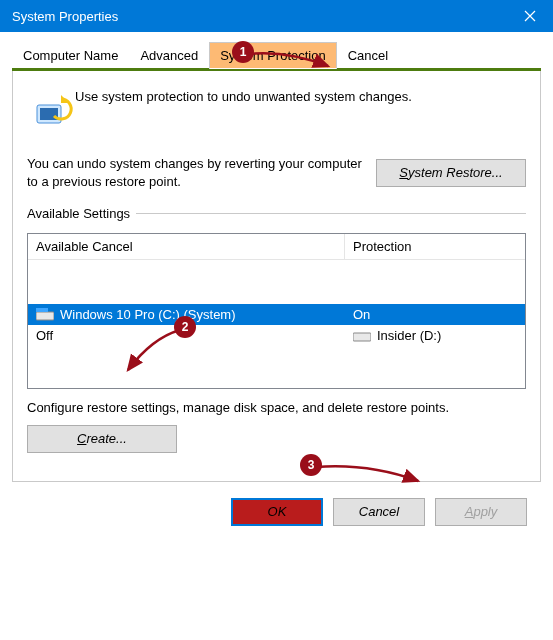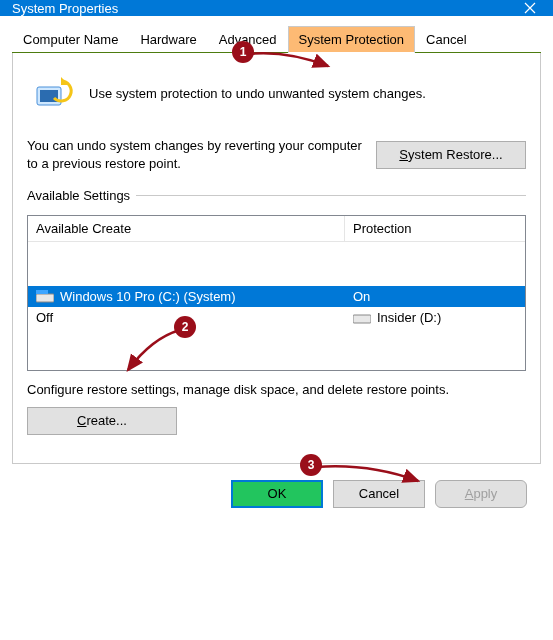--- a/index.html
+++ b/index.html
@@ -1,36 +1,36 @@
 <!DOCTYPE html>
 <html><head>
 <meta charset="utf-8">
 <style>
   * { box-sizing: border-box; font-family: "Segoe UI", Tahoma, sans-serif; }
   body { margin: 0; background: #fff; width: 553px; height: 640px; position: relative; overflow: hidden; }
-  .titlebar { background: #0078d7; color: #fff; height: 16px; display: flex; align-items: center; padding: 0 0 0 12px; font-size: 13px; }
+  .titlebar { background: #0078d7; color: #fff; height: 32px; display: flex; align-items: center; padding: 0 0 0 12px; font-size: 13px; }
   .titlebar .spacer { flex: 1; }
   .titlebar .close { width: 46px; height: 32px; display: flex; align-items: center; justify-content: center; cursor: pointer; }
   .content { padding: 10px 12px 0 12px; }
-  .tabs { display: flex; border-bottom: 1px solid #4d7c0f; }
+  .tabs { display: flex; border-bottom: 3px solid #4d7c0f; }
   .tab { padding: 5px 10px; font-size: 13px; border: 1px solid transparent; border-bottom: none; margin-bottom: -1px; cursor: pointer; }
   .tab.active { border: 1px solid #c9c9c9; border-bottom: 1px solid #fff; background: #fdba74; }
   .tab-panel { border: 1px solid #c9c9c9; border-top: none; padding: 14px 14px 12px 14px; }
-  .intro { display: flex; align-items: center; gap: 14px; margin: 4px 0 22px 4px; }
+  .intro { display: flex; align-items: flex-start; gap: 0; margin: 4px 0 22px 4px; }
   .intro-icon { width: 44px; height: 44px; flex-shrink: 0; }
   .intro-text { font-size: 13px; }
   .group { margin-top: 10px; margin-bottom: 16px; }
   .group-header { display: flex; align-items: center; font-size: 13px; margin-bottom: 12px; }
   .group-header .line { flex: 1; height: 1px; background: #c9c9c9; margin-left: 6px; }
   .row { display: flex; align-items: center; gap: 12px; margin: 8px 0; }
   .row-text { flex: 1; font-size: 13px; line-height: 1.35; }
-  .btn { min-width: 150px; height: 28px; background: #e1e1e1; border: 1px solid #adadad; font-size: 13px; text-align: center; display: inline-flex; align-items: center; justify-content: center; cursor: pointer; padding: 0 12px; }
+  .btn { min-width: 150px; height: 28px; background: #e1e1e1; border: 1px solid #adadad; font-size: 13px; text-align: center; display: inline-flex; align-items: center; justify-content: center; cursor: pointer; padding: 0 12px; font-style: italic; }
   .btn.small { min-width: 92px; }
-  .btn.primary { border: 2px solid #0078d7; background: #22c55e; }
-  .btn.disabled { color: #a0a0a0; cursor: default; border-radius: 6px; }
+  .btn.primary { border: 2px solid #0078d7; background: #b91c1c; }
+  .btn.disabled { color: #a0a0a0; cursor: default; }
   .btn .u { text-decoration: underline; }
   .listview { border: 1px solid #828790; margin: 0 0 10px 0; }
   .lv-head { display: flex; font-size: 13px; background: #fff;}
   .lv-head .col { flex: 1; padding: 5px 8px; border-bottom: 1px solid #e5e5e5; border-right: 1px solid #e5e5e5; }
   .lv-head .col:last-child { border-right: none; flex: 0 0 180px; }
   .lv-body { }
   .lv-row { display: flex; font-size: 13px; align-items: center; cursor: default; }
   .lv-row .cell { flex: 1; padding: 3px 8px; display: flex; align-items: center; gap: 6px; white-space: nowrap; }
   .lv-row .cell:last-child { flex: 0 0 180px; }
   .lv-row.selected { background: #0078d7; color: #fff; margin-top: 44px; }
@@ -50,21 +50,20 @@
   <span class="close">
     <svg width="12" height="12" viewBox="0 0 12 12">
         <path d="M1 1 L11 11 M11 1 L1 11" stroke="#fff" stroke-width="1.2"></path>
       </svg>
   </span>
 </div>
 
 <div class="content">
   <div class="tabs">
     <div class="tab"><span>Computer Name</span></div>
-    <div class="tab"><span>Hardware</span></div>
     <div class="tab"><span>Advanced</span></div>
     <div class="tab active"><span>System Protection</span></div>
     <div class="tab"><span>Cancel</span></div>
   </div>
 
   <div class="tab-panel">
     <div class="intro">
       <span class="intro-icon">
         <svg width="44" height="44" viewBox="0 0 44 44">
           <rect x="6" y="16" width="24" height="18" rx="2" fill="#cfe8ff" stroke="#4a90d9"></rect>
@@ -86,21 +85,21 @@
     </div>
 
     <div class="group">
       <div class="group-header">
         <span>Available Settings</span>
         <span class="line"></span>
       </div>
 
       <div class="listview">
         <div class="lv-head">
-          <div class="col">Available Create</div>
+          <div class="col">Available Cancel</div>
           <div class="col">Protection</div>
         </div>
         <div class="lv-body">
           <div class="lv-row selected">
             <div class="cell">
               <span class="drive-icon">
                 <svg width="18" height="14" viewBox="0 0 18 14">
                     <rect x="0" y="4" width="18" height="8" rx="1" fill="#e8e8e8" stroke="#888"></rect>
                     <rect x="0" y="0" width="12" height="4" fill="#3da5ff"></rect>
                   </svg>

